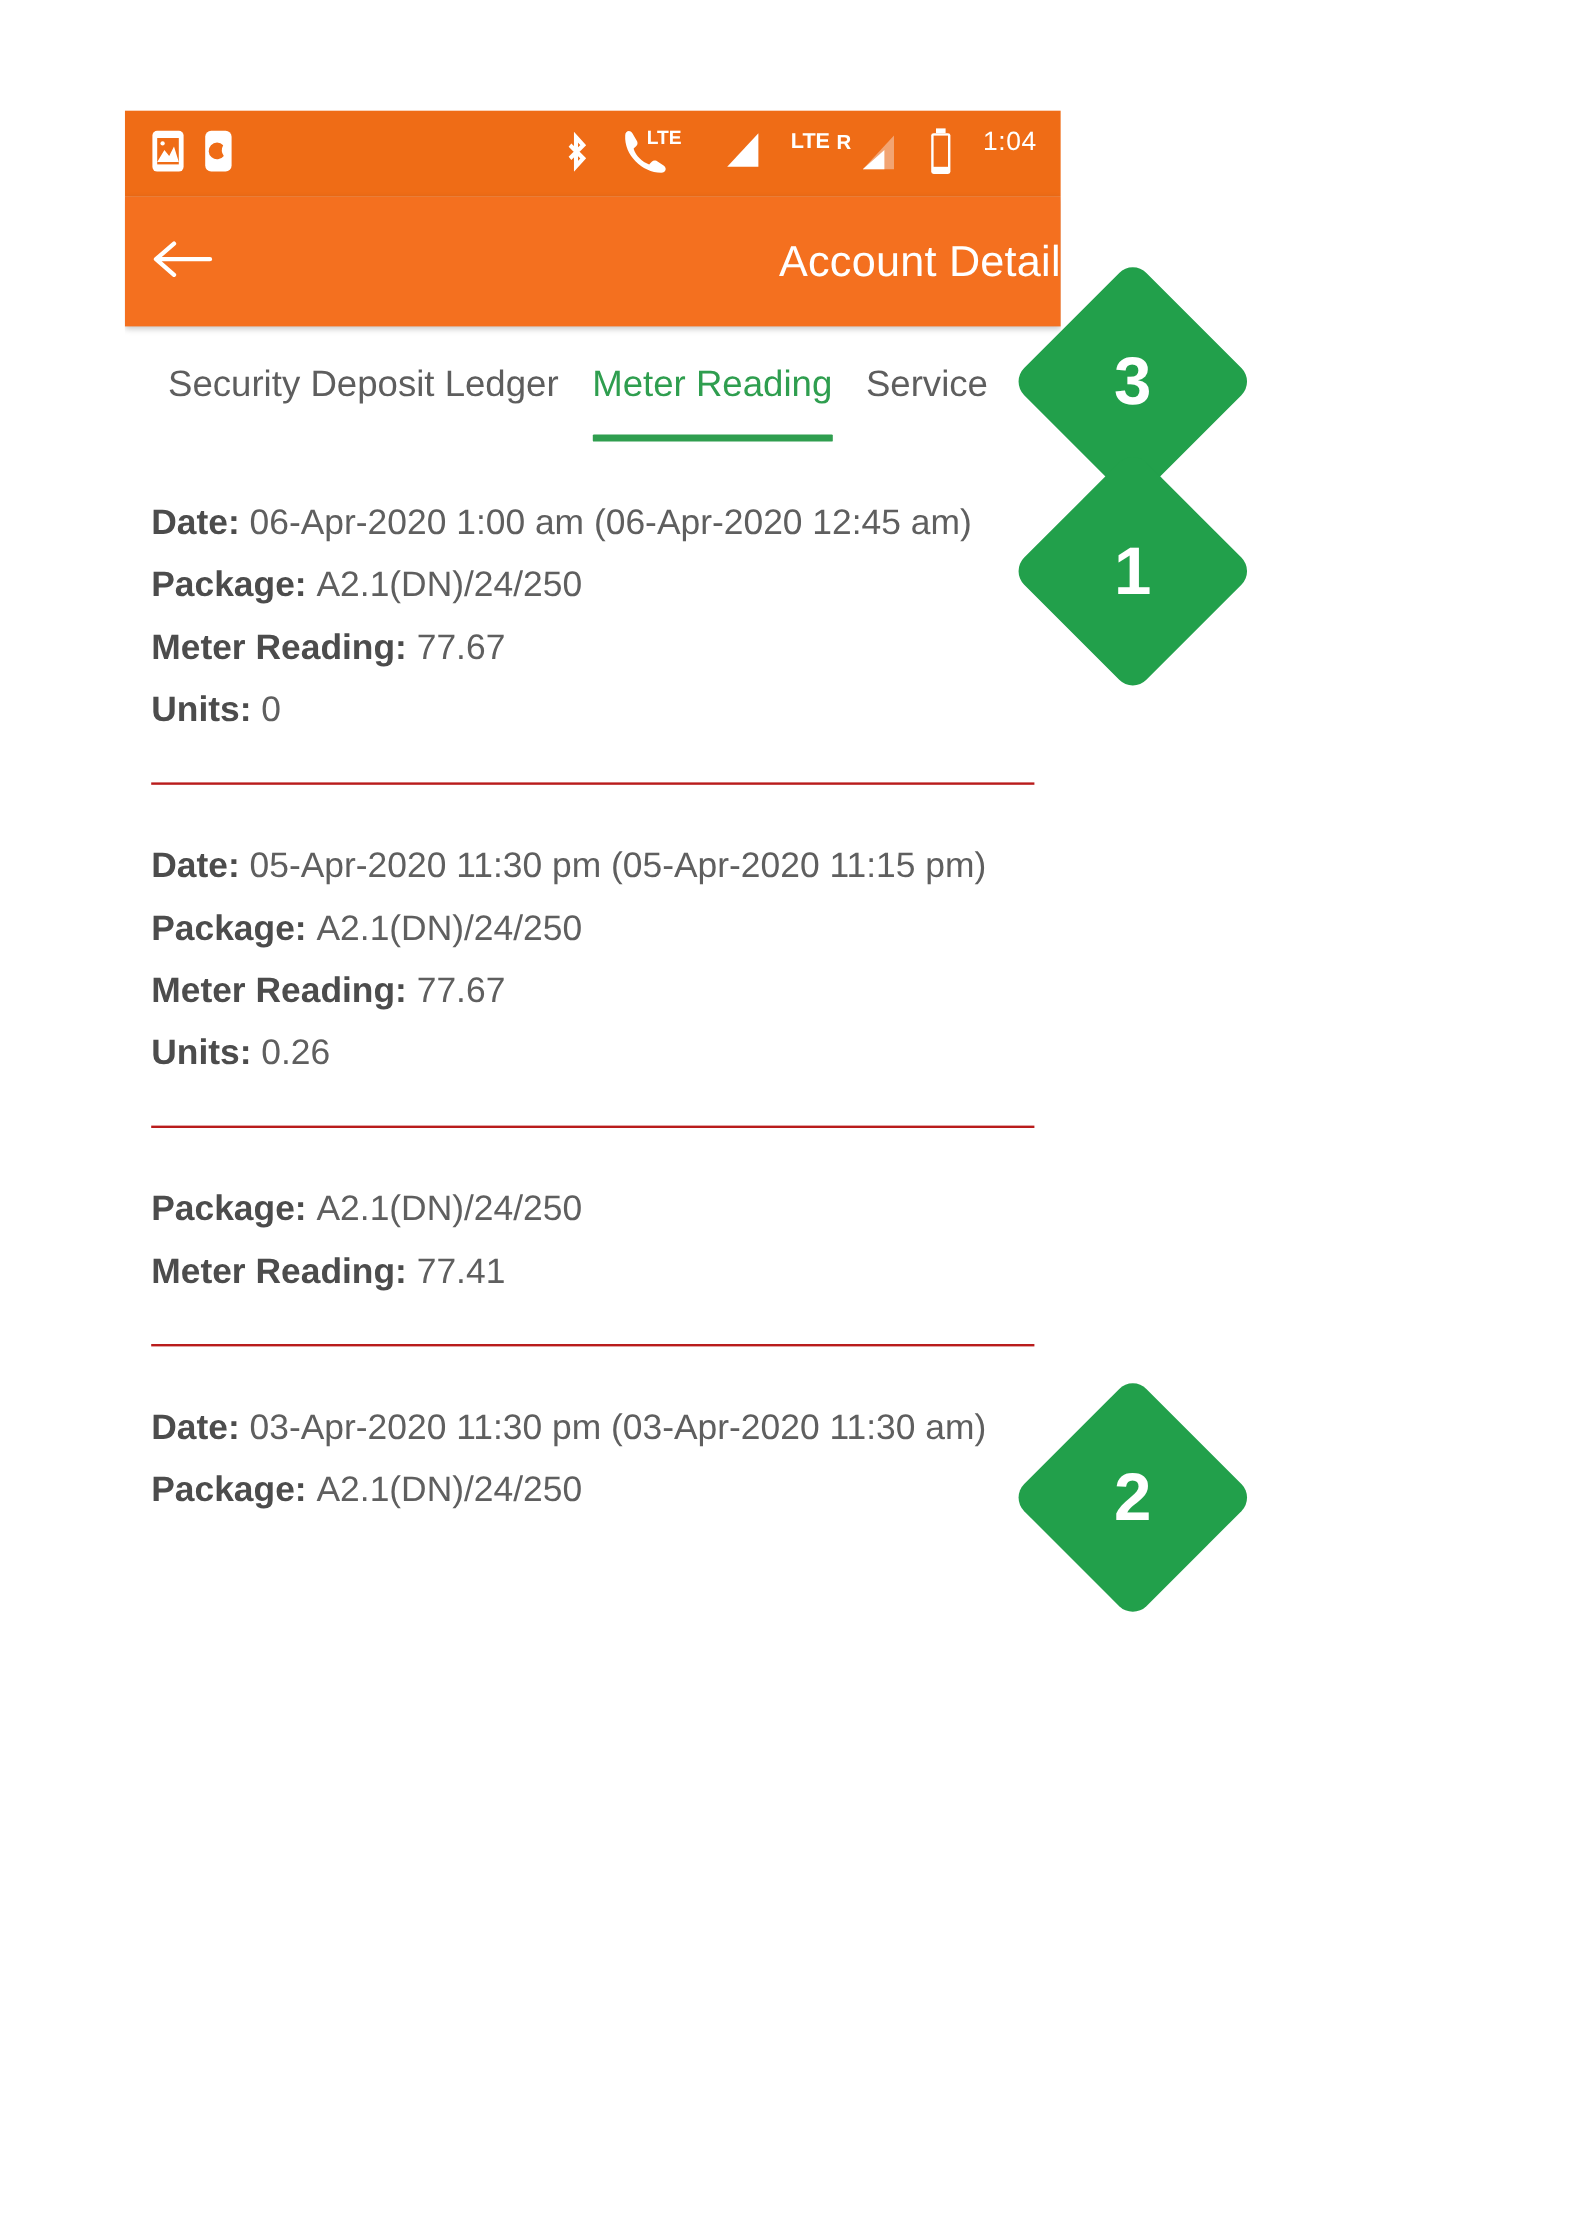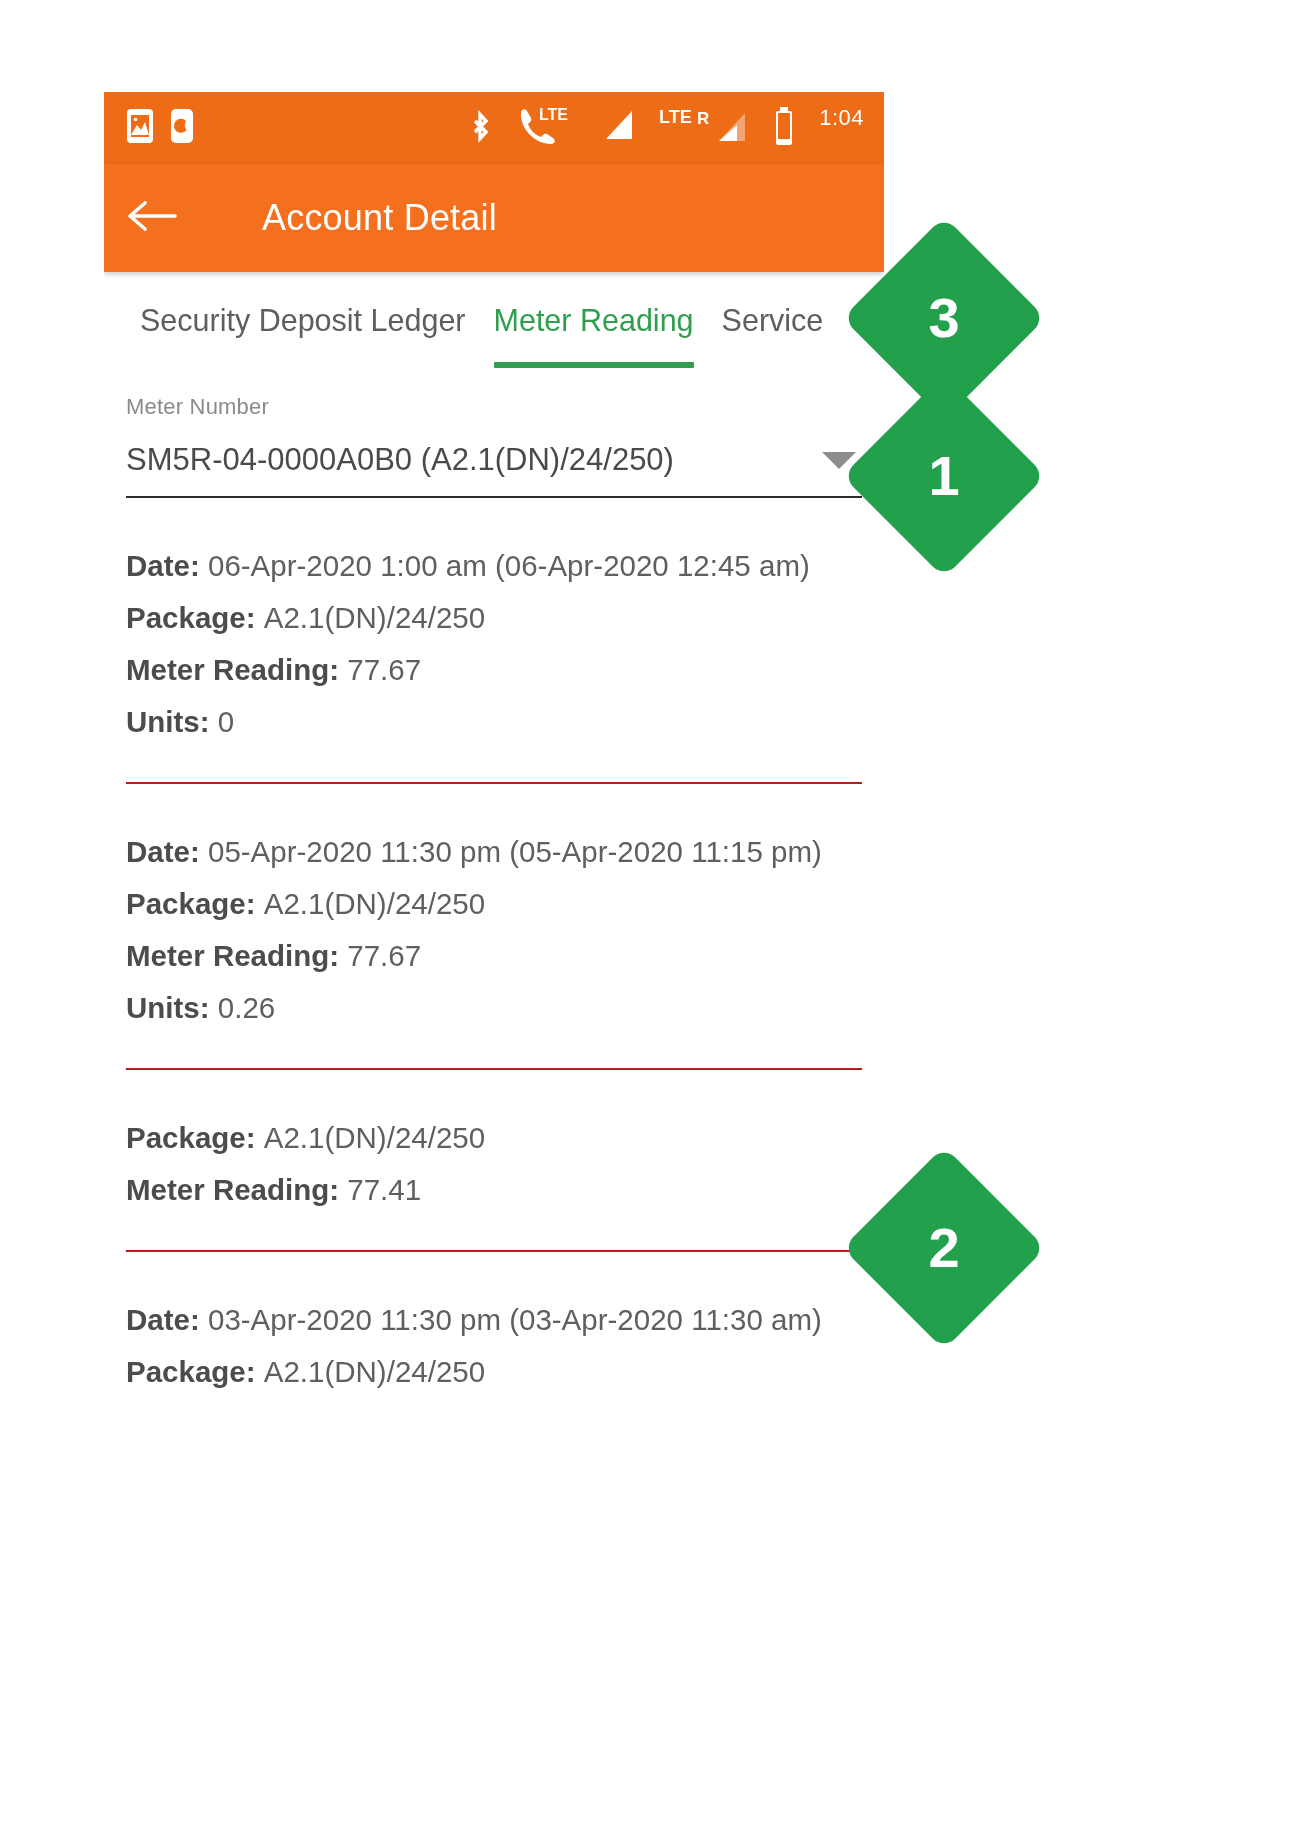--- a/index.html
+++ b/index.html
@@ -50,20 +50,21 @@
 
   
   .appbar {
     position: relative;
     height: 108px;
     background: #f4701f;
     display: flex;
     align-items: center;
     box-shadow: 0 2px 5px rgba(0,0,0,0.22);
     z-index: 3;
+    justify-content: space-between;
   }
   .backbtn {
     width: 96px;
     height: 108px;
     display: flex;
     align-items: center;
     justify-content: center;
     cursor: pointer;
   }
   .appbar-title {
@@ -268,27 +269,20 @@
       </div>
       <div class="tab active">
         <span>Meter Reading</span>
         <span class="tab-underline"></span>
       </div>
       <div class="tab">
         <span>Service</span>
       </div>
     </div>
 
-    <div class="field">
-      <div class="field-label">Meter Number</div>
-      <div class="field-row">
-        <span class="field-value">SM5R-04-0000A0B0 (A2.1(DN)/24/250)</span>
-        <span class="caret"></span>
-      </div>
-    </div>
 
     <div class="list">
 
       <div class="reading">
         <div class="rline">
           <span class="rlabel">Date: </span>
           <span>06-Apr-2020 1:00 am (06-Apr-2020 12:45 am)</span>
         </div>
         <div class="rline">
           <span class="rlabel">Package: </span>

